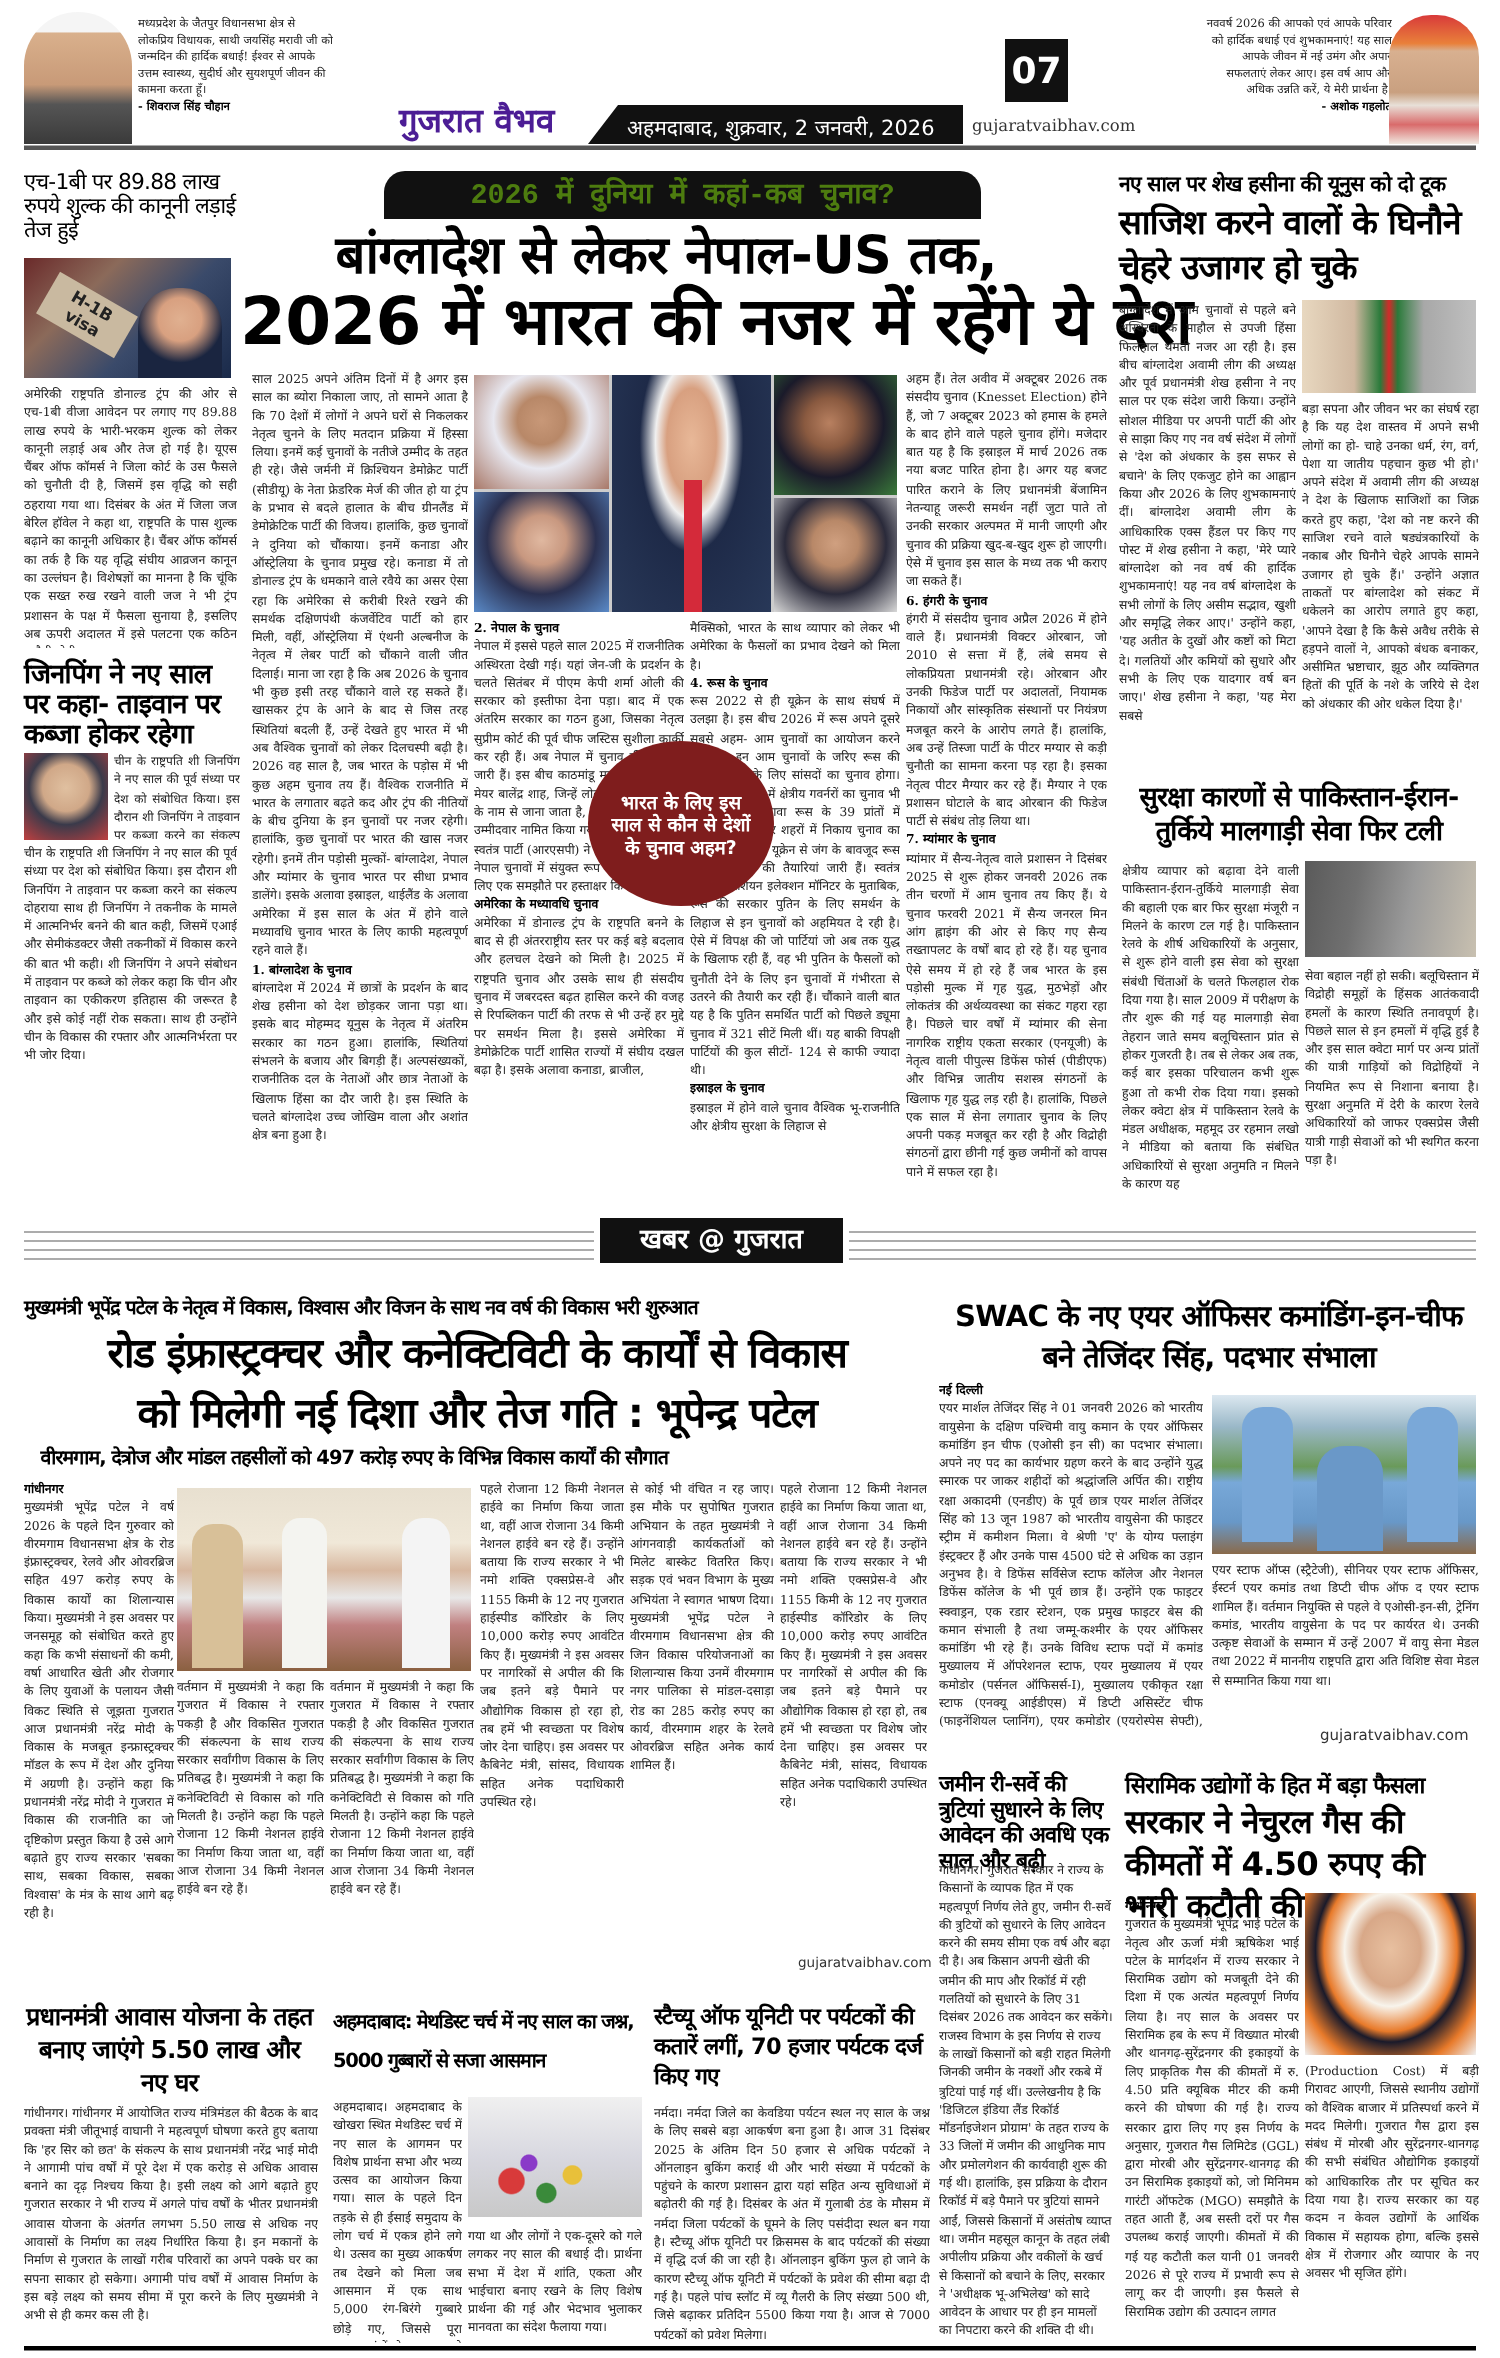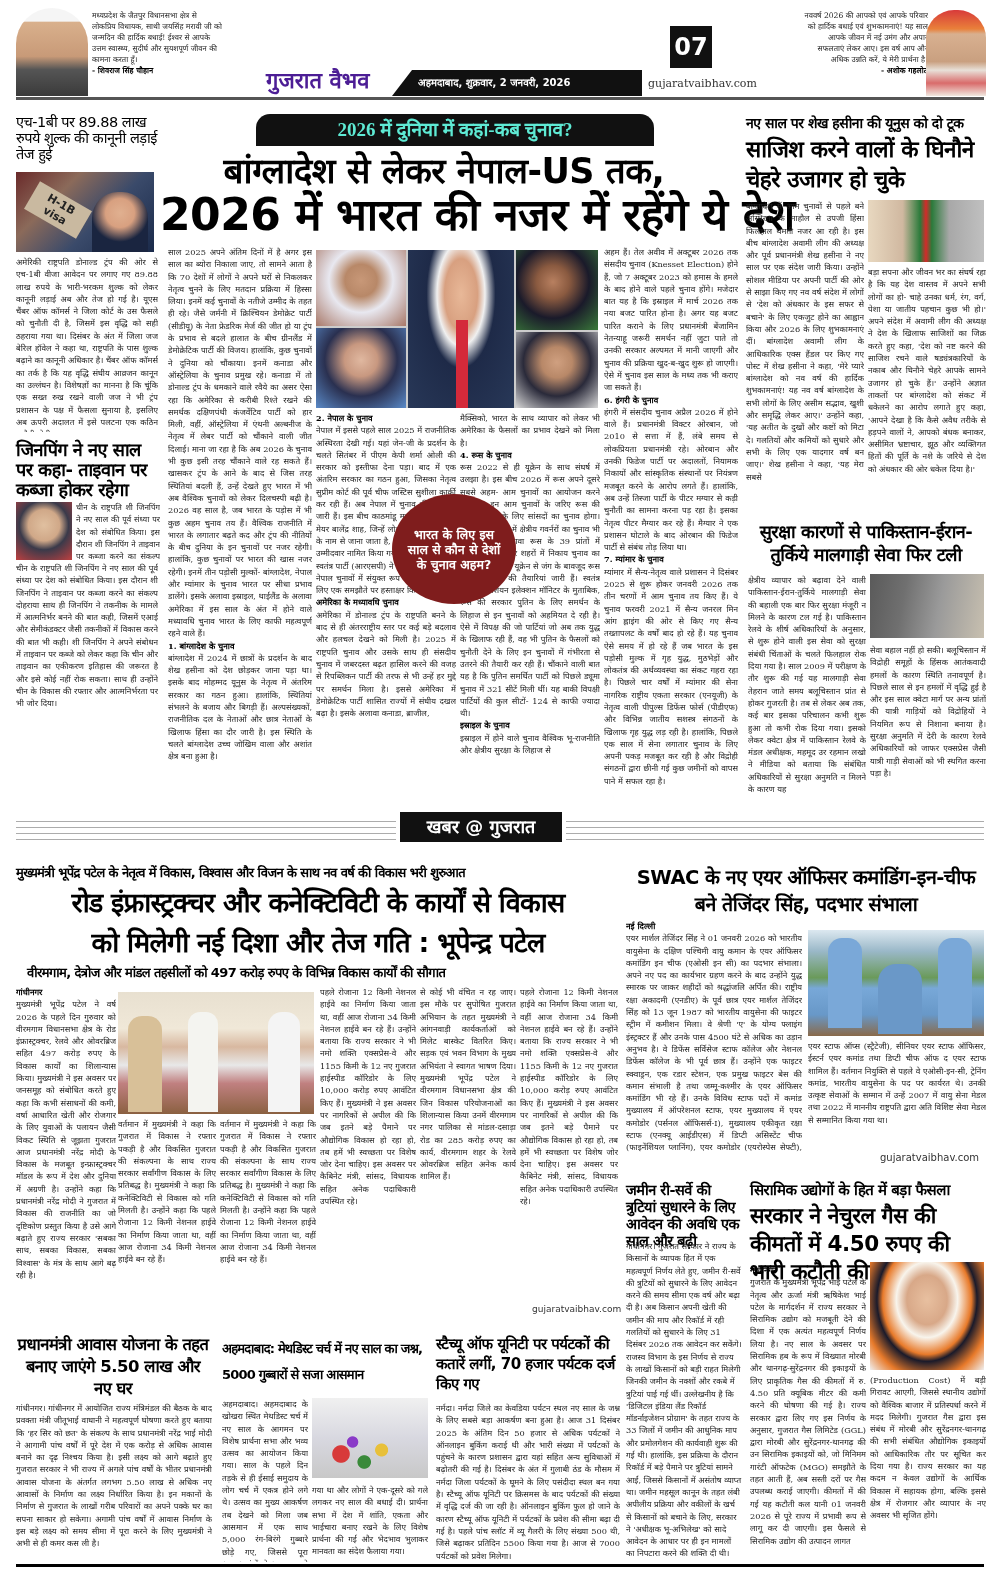--- a/index.html
+++ b/index.html
@@ -20,21 +20,21 @@
 <div class="abs" style="left:0;top:0;width:1000px;height:100px">
 
   <div class="abs photo" style="left:16px;top:8px;width:72px;height:88px;background:linear-gradient(180deg,#f5f5f5 0,#f5f5f5 15%,#d9b08c 16%,#c89a78 55%,#555 70%,#3a3a3a 100%);border-radius:36px 36px 0 0"></div>
   <div class="abs body-text" style="left:92px;top:10px;width:130px;font-size:7.6px;line-height:11px;text-align:left">
     <span>मध्यप्रदेश के जैतपुर विधानसभा क्षेत्र से लोकप्रिय विधायक, साथी जयसिंह मरावी जी को जन्मदिन की हार्दिक बधाई! ईश्वर से आपके उत्तम स्वास्थ्य, सुदीर्घ और सुयशपूर्ण जीवन की कामना करता हूँ।</span><br>
     <b>- शिवराज सिंह चौहान</b>
   </div>
 
   <div class="abs" style="left:266px;top:64px;font-family:'DejaVu Sans',sans-serif;font-weight:bold;font-size:22px;color:#4c1d95">गुजरात वैभव</div>
   <div class="abs" style="left:392px;top:70px;width:250px;height:26px;background:#111;clip-path:polygon(8% 0,100% 0,100% 100%,0 100%)">
-    <span style="position:absolute;left:26px;top:5px;color:#fff;font-family:'DejaVu Sans',sans-serif;font-weight:bold;font-size:10px;white-space:nowrap">अहमदाबाद, शुक्रवार, 2 जनवरी, 2026</span>
+    <span style="position:absolute;left:26px;top:5px;color:#fff;font-family:'DejaVu Sans',sans-serif;font-weight:normal;font-size:14px;white-space:nowrap">अहमदाबाद, शुक्रवार, 2 जनवरी, 2026</span>
   </div>
   <div class="abs" style="left:670px;top:26px;width:42px;height:42px;background:#111;color:#fff;font-family:'DejaVu Sans',sans-serif;font-weight:bold;font-size:24px;text-align:center;line-height:42px">07</div>
   <div class="abs" style="left:648px;top:77px;font-family:'DejaVu Serif',serif;font-size:11px;color:#333">gujaratvaibhav.com</div>
 
   <div class="abs body-text" style="left:802px;top:10px;width:126px;font-size:7.6px;line-height:11px;text-align:right">
     <span>नववर्ष 2026 की आपको एवं आपके परिवार को हार्दिक बधाई एवं शुभकामनाएं! यह साल आपके जीवन में नई उमंग और अपार सफलताएं लेकर आए। इस वर्ष आप और अधिक उन्नति करें, ये मेरी प्रार्थना है।</span><br>
     <b>- अशोक गहलोत</b>
   </div>
   <div class="abs photo" style="left:926px;top:10px;width:60px;height:86px;background:linear-gradient(180deg,#d83a3a 0,#e9803a 22%,#d8b090 28%,#c9a080 60%,#e8e0d8 70%,#d96b6b 85%,#f0e8e0 100%);border-radius:28px 28px 0 0"></div>
 </div>
@@ -50,21 +50,21 @@
 <div class="abs hl" style="left:16px;top:440px;width:146px;font-size:18px;line-height:20px">जिनपिंग ने नए साल पर कहा- ताइवान पर कब्जा होकर रहेगा</div>
 <div class="abs photo" style="left:16px;top:502px;width:56px;height:58px;background:radial-gradient(circle at 50% 40%,#e0c0a0 0,#d0a888 35%,#3a3a4a 55%,#c04040 100%)"></div>
 <div class="abs body-text" style="left:76px;top:502px;width:84px;height:58px;font-size:8px">
   <span>चीन के राष्ट्रपति शी जिनपिंग ने नए साल की पूर्व संध्या पर देश को संबोधित किया। इस दौरान शी जिनपिंग ने ताइवान पर कब्जा करने का संकल्प दोहराया साथ ही जिनपिंग ने तकनीक के मामले में आत्मनिर्भर बनने की बात कही, जिसमें एआई और सेमीकंडक्टर जैसी तकनीकों में विकास करने की बात भी कही। शी जिनपिंग ने अपने संबोधन में ताइवान पर कब्जे को लेकर कहा कि चीन और ताइवान का एकीकरण इतिहास की जरूरत है और इसे कोई नहीं रोक सकता। साथ ही उन्होंने चीन के विकास की रफ्तार और आत्मनिर्भरता पर भी जोर दिया।</span>
 </div>
 <div class="abs body-text" style="left:16px;top:562px;width:142px;height:240px">
   <span>चीन के राष्ट्रपति शी जिनपिंग ने नए साल की पूर्व संध्या पर देश को संबोधित किया। इस दौरान शी जिनपिंग ने ताइवान पर कब्जा करने का संकल्प दोहराया साथ ही जिनपिंग ने तकनीक के मामले में आत्मनिर्भर बनने की बात कही, जिसमें एआई और सेमीकंडक्टर जैसी तकनीकों में विकास करने की बात भी कही। शी जिनपिंग ने अपने संबोधन में ताइवान पर कब्जे को लेकर कहा कि चीन और ताइवान का एकीकरण इतिहास की जरूरत है और इसे कोई नहीं रोक सकता। साथ ही उन्होंने चीन के विकास की रफ्तार और आत्मनिर्भरता पर भी जोर दिया।</span>
 </div>
 
 <div class="abs" style="left:256px;top:114px;width:398px;height:32px;background:#111;border-radius:14px 14px 0 0">
-  <div style="color:#5eead4;font-family:Liberation Serif, serif;font-weight:bold;font-size:19px;text-align:center;line-height:32px;white-space:nowrap">2026 में दुनिया में कहां-कब चुनाव?</div>
+  <div style="color:#4d7c0f;font-family:Liberation Mono, monospace;font-weight:bold;font-size:19px;text-align:center;line-height:32px;white-space:nowrap">2026 में दुनिया में कहां-कब चुनाव?</div>
 </div>
 <div class="abs hl" style="left:166px;top:150px;width:556px;font-size:35px;line-height:42px;text-align:center;white-space:nowrap">बांग्लादेश से लेकर नेपाल-US तक,</div>
 <div class="abs hl" style="left:160px;top:194px;width:556px;font-size:44px;line-height:42px;text-align:center;white-space:nowrap">2026 में भारत की नजर में रहेंगे ये देश</div>
 
 <div class="abs body-text" style="left:168px;top:246px;width:144px;height:556px">
   <p>साल 2025 अपने अंतिम दिनों में है अगर इस साल का ब्योरा निकाला जाए, तो सामने आता है कि 70 देशों में लोगों ने अपने घरों से निकलकर नेतृत्व चुनने के लिए मतदान प्रक्रिया में हिस्सा लिया। इनमें कई चुनावों के नतीजे उम्मीद के तहत ही रहे। जैसे जर्मनी में क्रिश्चियन डेमोक्रेट पार्टी (सीडीयू) के नेता फ्रेडरिक मेर्ज की जीत हो या ट्रंप के प्रभाव से बदले हालात के बीच ग्रीनलैंड में डेमोक्रेटिक पार्टी की विजय। हालांकि, कुछ चुनावों ने दुनिया को चौंकाया। इनमें कनाडा और ऑस्ट्रेलिया के चुनाव प्रमुख रहे। कनाडा में तो डोनाल्ड ट्रंप के धमकाने वाले रवैये का असर ऐसा रहा कि अमेरिका से करीबी रिश्ते रखने की समर्थक दक्षिणपंथी कंजर्वेटिव पार्टी को हार मिली, वहीं, ऑस्ट्रेलिया में एंथनी अल्बनीज के नेतृत्व में लेबर पार्टी को चौंकाने वाली जीत दिलाई। माना जा रहा है कि अब 2026 के चुनाव भी कुछ इसी तरह चौंकाने वाले रह सकते हैं। खासकर ट्रंप के आने के बाद से जिस तरह स्थितियां बदली हैं, उन्हें देखते हुए भारत में भी अब वैश्विक चुनावों को लेकर दिलचस्पी बढ़ी है। 2026 वह साल है, जब भारत के पड़ोस में भी कुछ अहम चुनाव तय हैं। वैश्विक राजनीति में भारत के लगातार बढ़ते कद और ट्रंप की नीतियों के बीच दुनिया के इन चुनावों पर नजर रहेगी। हालांकि, कुछ चुनावों पर भारत की खास नजर रहेगी। इनमें तीन पड़ोसी मुल्कों- बांग्लादेश, नेपाल और म्यांमार के चुनाव भारत पर सीधा प्रभाव डालेंगे। इसके अलावा इस्राइल, थाईलैंड के अलावा अमेरिका में इस साल के अंत में होने वाले मध्यावधि चुनाव भारत के लिए काफी महत्वपूर्ण रहने वाले हैं।</p>
   <p><b>1. बांग्लादेश के चुनाव</b></p>
   <p>बांग्लादेश में 2024 में छात्रों के प्रदर्शन के बाद शेख हसीना को देश छोड़कर जाना पड़ा था। इसके बाद मोहम्मद यूनुस के नेतृत्व में अंतरिम सरकार का गठन हुआ। हालांकि, स्थितियां संभलने के बजाय और बिगड़ी हैं। अल्पसंख्यकों, राजनीतिक दल के नेताओं और छात्र नेताओं के खिलाफ हिंसा का दौर जारी है। इस स्थिति के चलते बांग्लादेश उच्च जोखिम वाला और अशांत क्षेत्र बना हुआ है।</p>
 </div>
 

